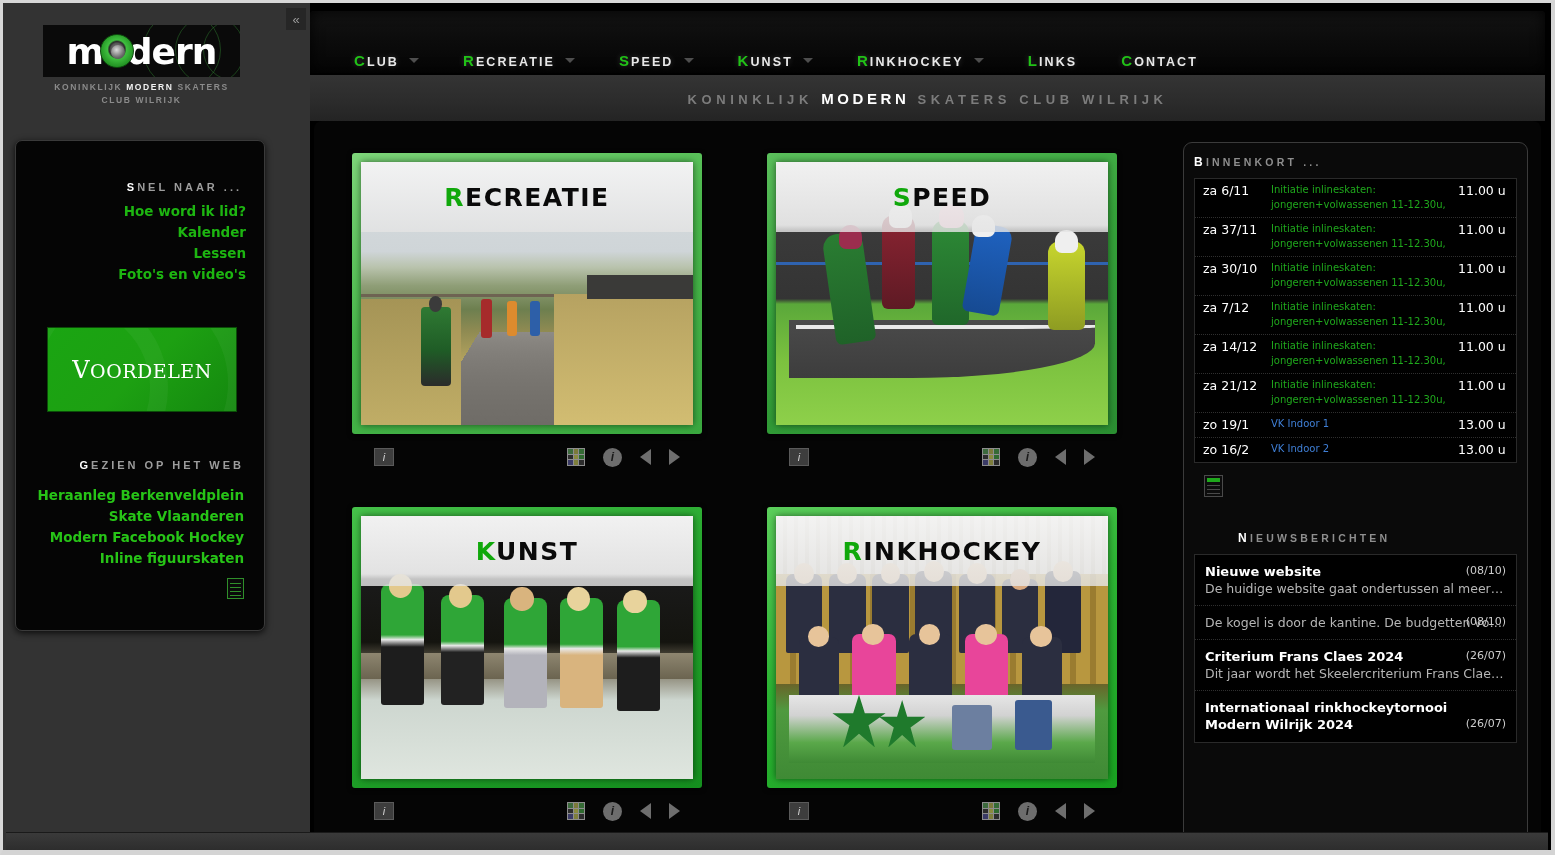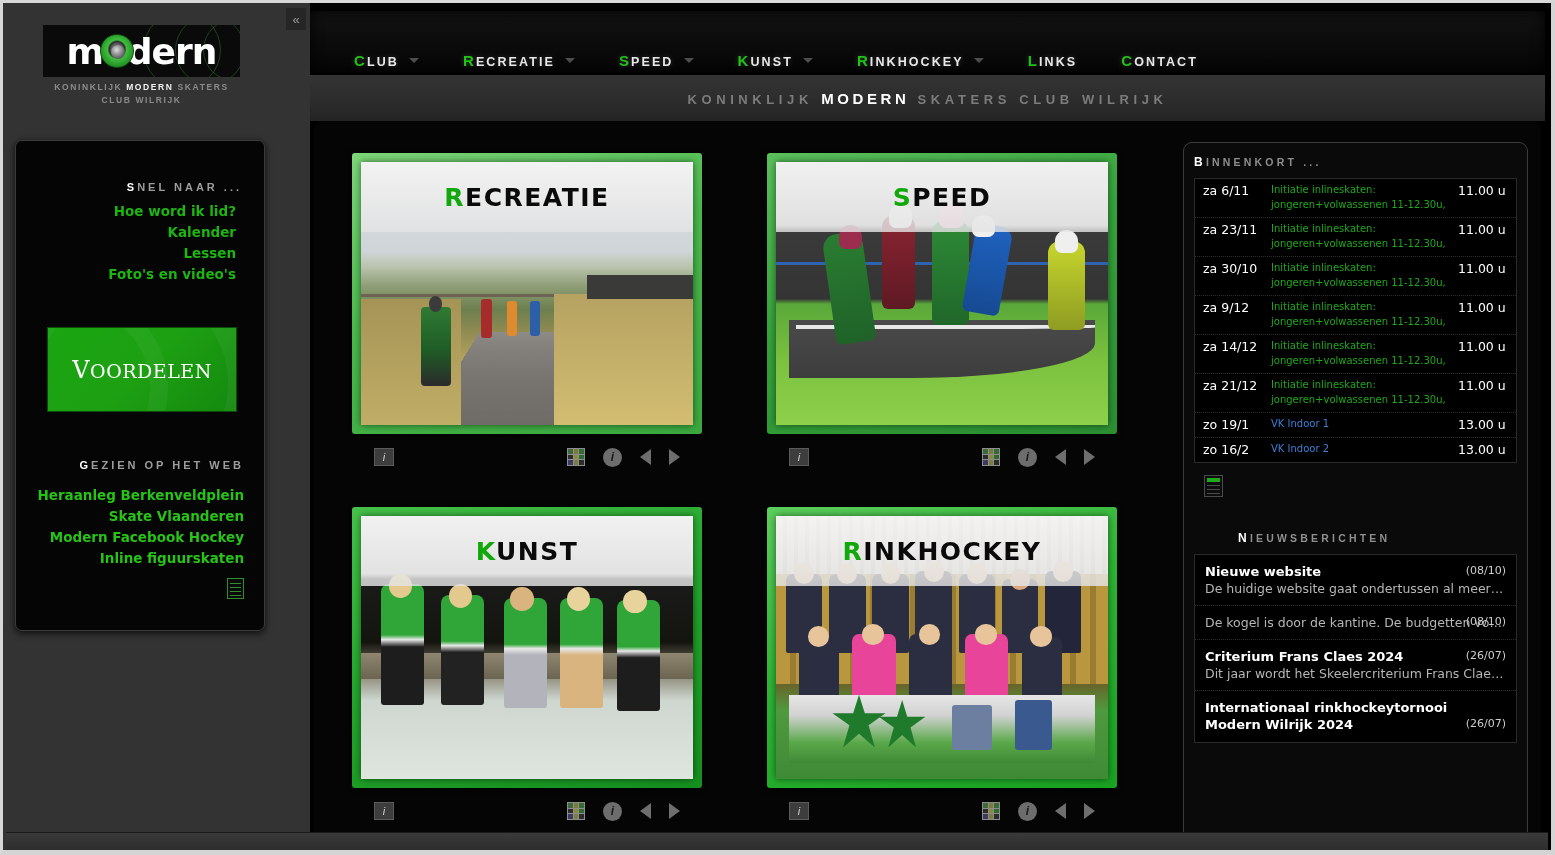--- a/index.html
+++ b/index.html
@@ -353,21 +353,21 @@
     <div id="logo-sub">
       <span>KONINKLIJK </span><b>MODERN</b><span> SKATERS CLUB WILRIJK</span>
     </div>
 
     <div class="panel" id="snel-panel">
 
       <div class="sect-title" style="margin:40px 22px 8px 0;">
         <span class="cap">S</span><span>NEL NAAR ...</span>
       </div>
 
-      <div style="padding-right:28px;">
+      <div style="padding-right:18px;">
         <a class="qlink">Hoe word ik lid?</a>
         <a class="qlink">Kalender</a>
         <a class="qlink">Lessen</a>
         <a class="qlink">Foto's en video's</a>
       </div>
 
       <div id="web-links">
         <div class="sect-title" style="margin-bottom:14px;">
           <span class="cap">G</span><span>EZIEN OP HET WEB</span>
         </div>
@@ -632,31 +632,31 @@
           <span class="cap">B</span><span>INNENKORT ...</span>
         </div>
 
         <div class="agenda">
           <div class="ev">
             <div class="d">za 6/11</div>
             <div class="t">Initiatie inlineskaten: jongeren+volwassenen 11-12.30u,</div>
             <div class="h">11.00 u</div>
           </div>
           <div class="ev">
-            <div class="d">za 23/11</div>
+            <div class="d">za 37/11</div>
             <div class="t">Initiatie inlineskaten: jongeren+volwassenen 11-12.30u,</div>
             <div class="h">11.00 u</div>
           </div>
           <div class="ev">
             <div class="d">za 30/10</div>
             <div class="t">Initiatie inlineskaten: jongeren+volwassenen 11-12.30u,</div>
             <div class="h">11.00 u</div>
           </div>
           <div class="ev">
-            <div class="d">za 9/12</div>
+            <div class="d">za 7/12</div>
             <div class="t">Initiatie inlineskaten: jongeren+volwassenen 11-12.30u,</div>
             <div class="h">11.00 u</div>
           </div>
           <div class="ev">
             <div class="d">za 14/12</div>
             <div class="t">Initiatie inlineskaten: jongeren+volwassenen 11-12.30u,</div>
             <div class="h">11.00 u</div>
           </div>
           <div class="ev">
             <div class="d">za 21/12</div>

